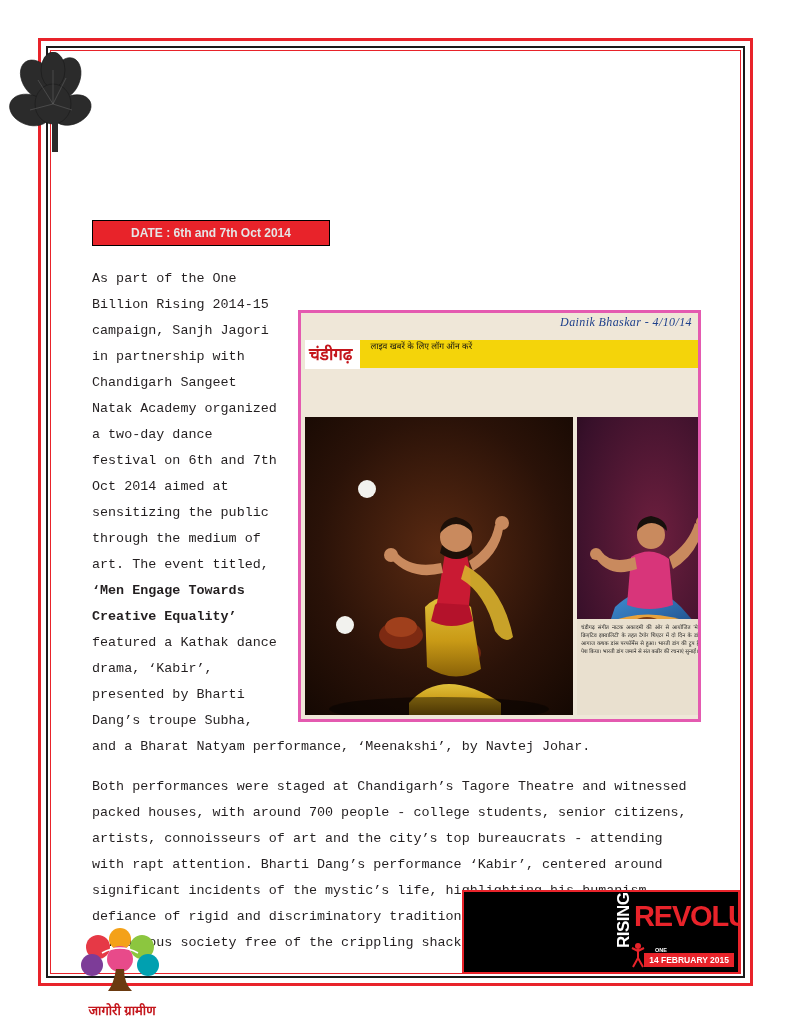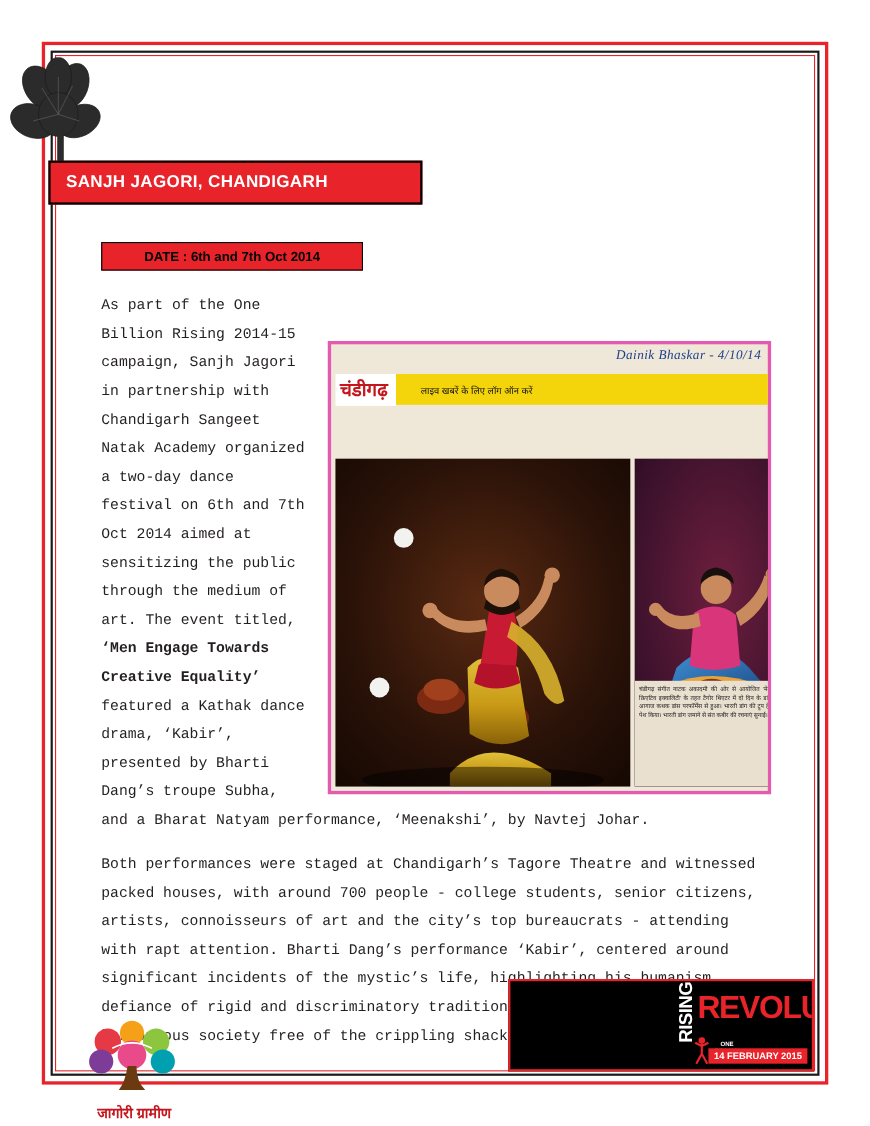--- a/index.html
+++ b/index.html
@@ -83,21 +83,21 @@
     width: 238px;
     height: 26px;
     background: #e8232a;
     border: 1px solid #000000;
     box-sizing: border-box;
     display: flex;
     align-items: center;
     justify-content: center;
   }
   .date-band span {
-    color: #000000;
+    color: #e5e5e5;
     font-weight: bold;
     font-size: 12px;
   }
 
   
   .body-text {
     position: absolute;
     left: 92px;
     top: 266px;
     width: 596px;
@@ -154,22 +154,22 @@
     font-size: 17px;
     padding: 2px 8px 4px 4px;
     font-family: "Liberation Sans", sans-serif;
   }
   .clip-promo {
     flex: 1;
     background: #f4d40a;
     height: 28px;
     display: flex;
     flex-direction: column;
-    justify-content: center;
-    padding-left: 22px;
+    justify-content: flex-start;
+    padding-left: 10px;
     box-sizing: border-box;
   }
   .clip-promo .l1 { font-size: 8.5px; color: #111; }
   .clip-promo .l2 { font-size: 8px; color: #0a3a8c; }
   .clip-promo .l2 b { color: #c4161c; }
 
   .clip-headline {
     position: absolute;
     left: 4px; top: 62px;
     width: 428px;
@@ -321,23 +321,20 @@
         <ellipse cx="45" cy="18" rx="12" ry="18"></ellipse>
         <ellipse cx="45" cy="52" rx="18" ry="20"></ellipse>
       </g>
       <path d="M44 66 L44 100 L50 100 L50 66 Z" fill="#2b2b2b"></path>
       <g stroke="#6a6a6a" stroke-width="0.5" fill="none">
         <path d="M45 52 L30 28 M45 52 L58 26 M45 52 L22 58 M45 52 L64 58 M45 52 L45 18"></path>
       </g>
     </svg>
   </div>
 
-  <div class="title-band">
-    <span>SANJH JAGORI, CHANDIGARH</span>
-  </div>
 
   <div class="date-band">
     <span>DATE : 6th and 7th Oct 2014</span>
   </div>
 
   <div class="clipping">
     <div class="clip-hand">Dainik Bhaskar - 4/10/14</div>
 
     <div class="clip-masthead">
       <div class="clip-city">चंडीगढ़</div>

